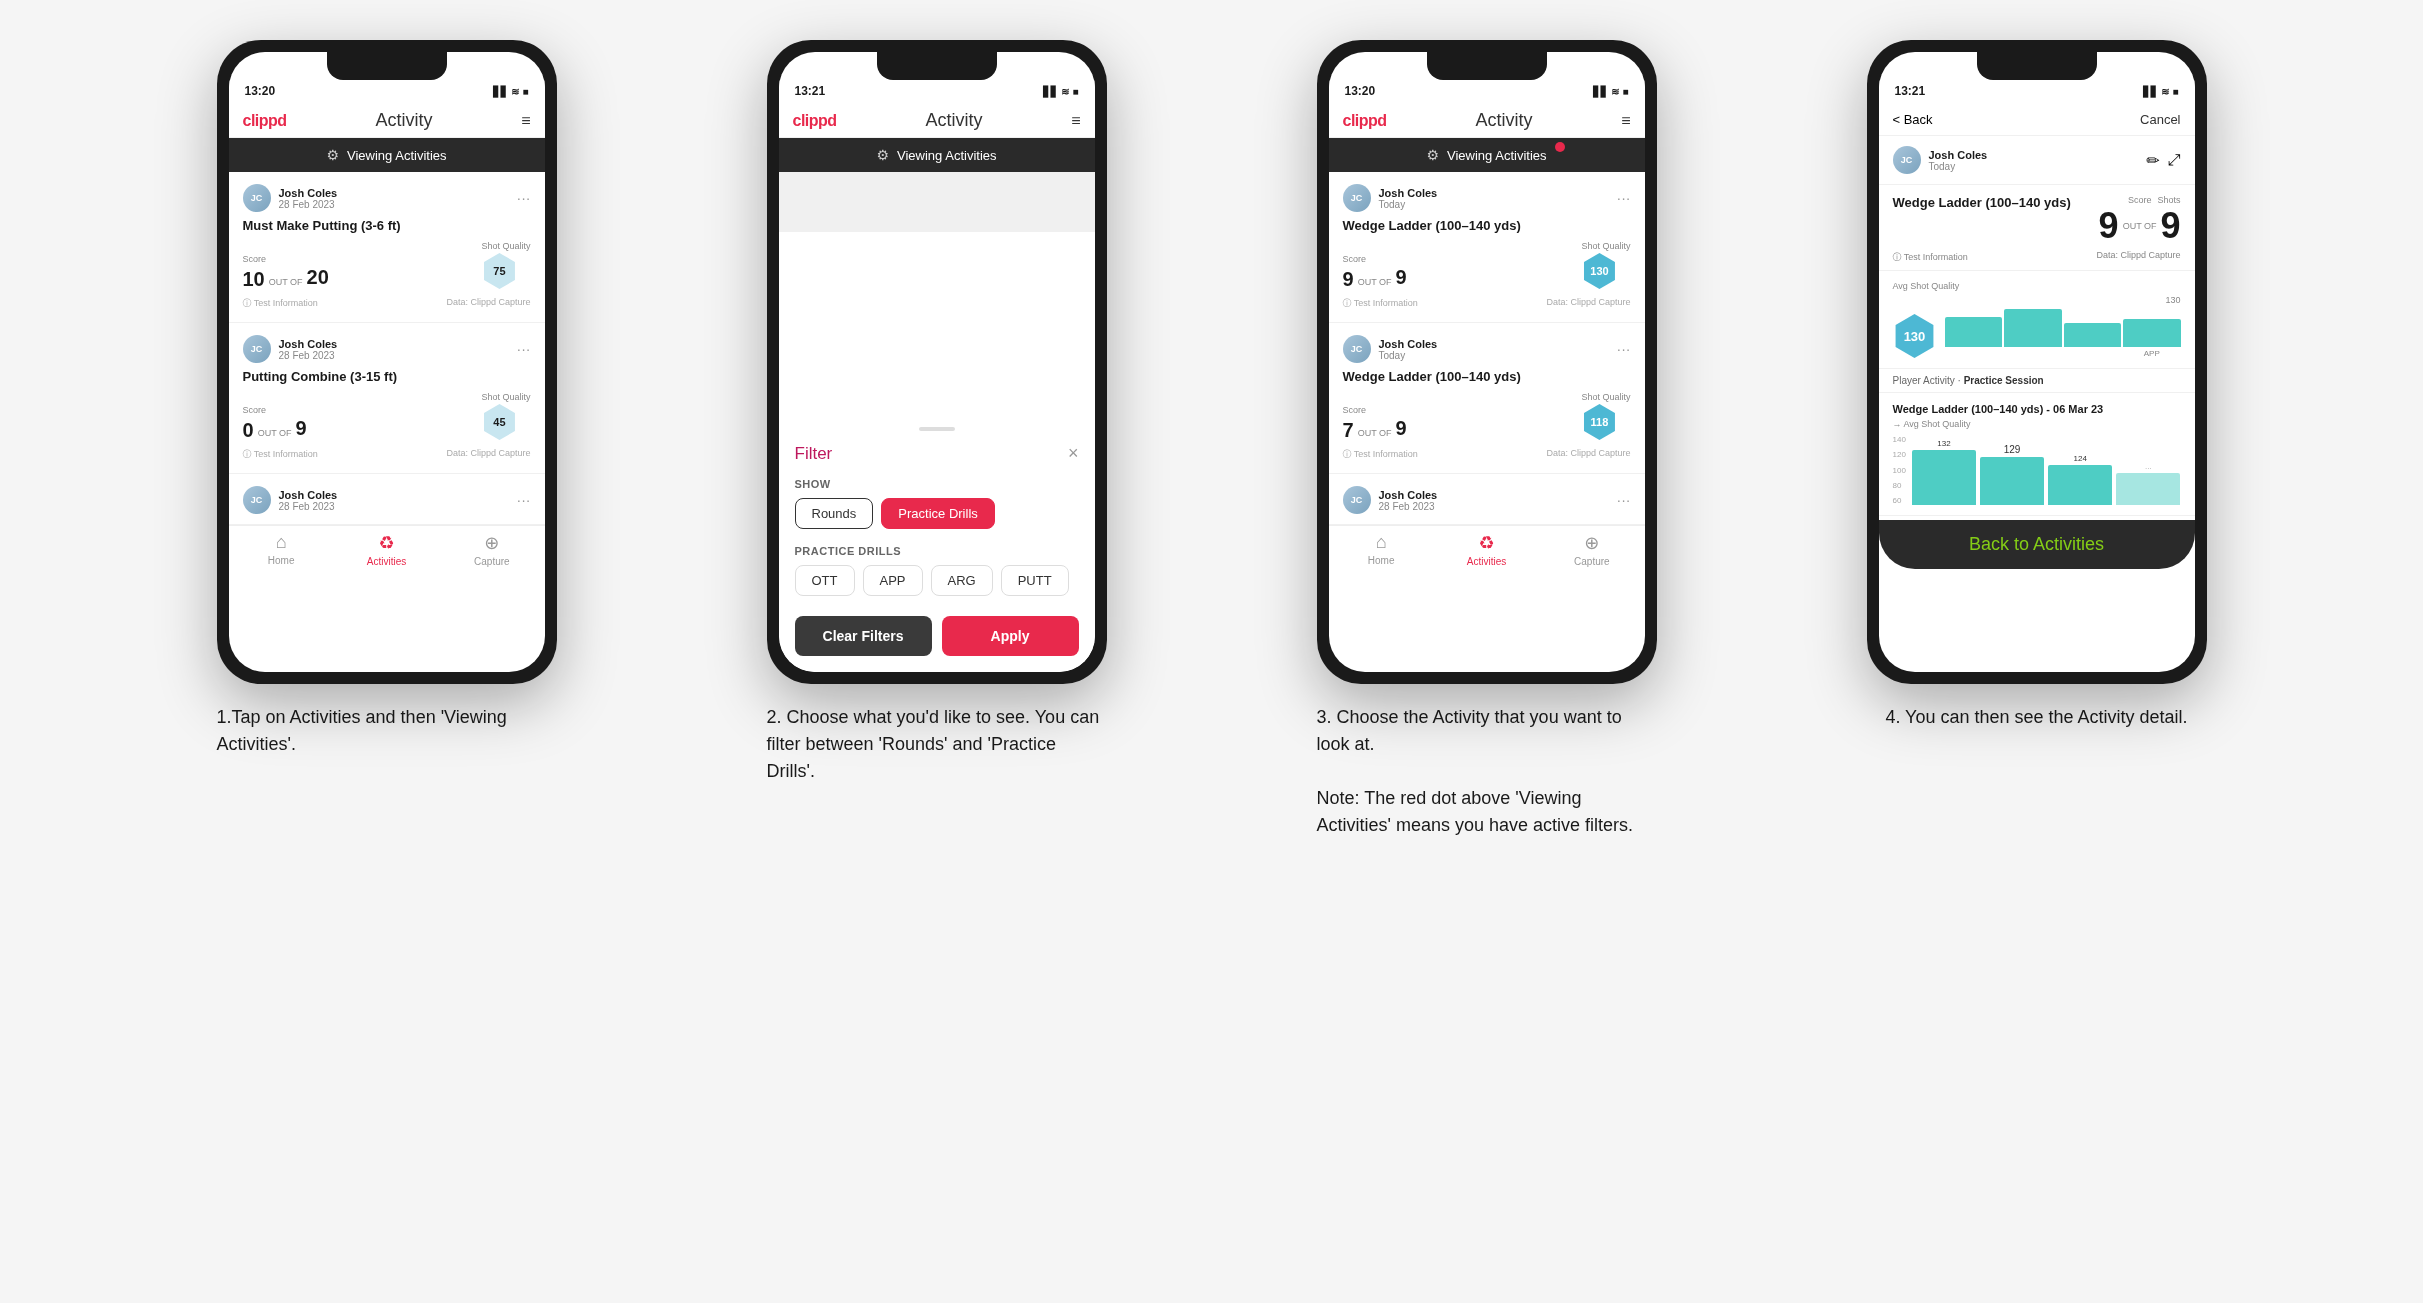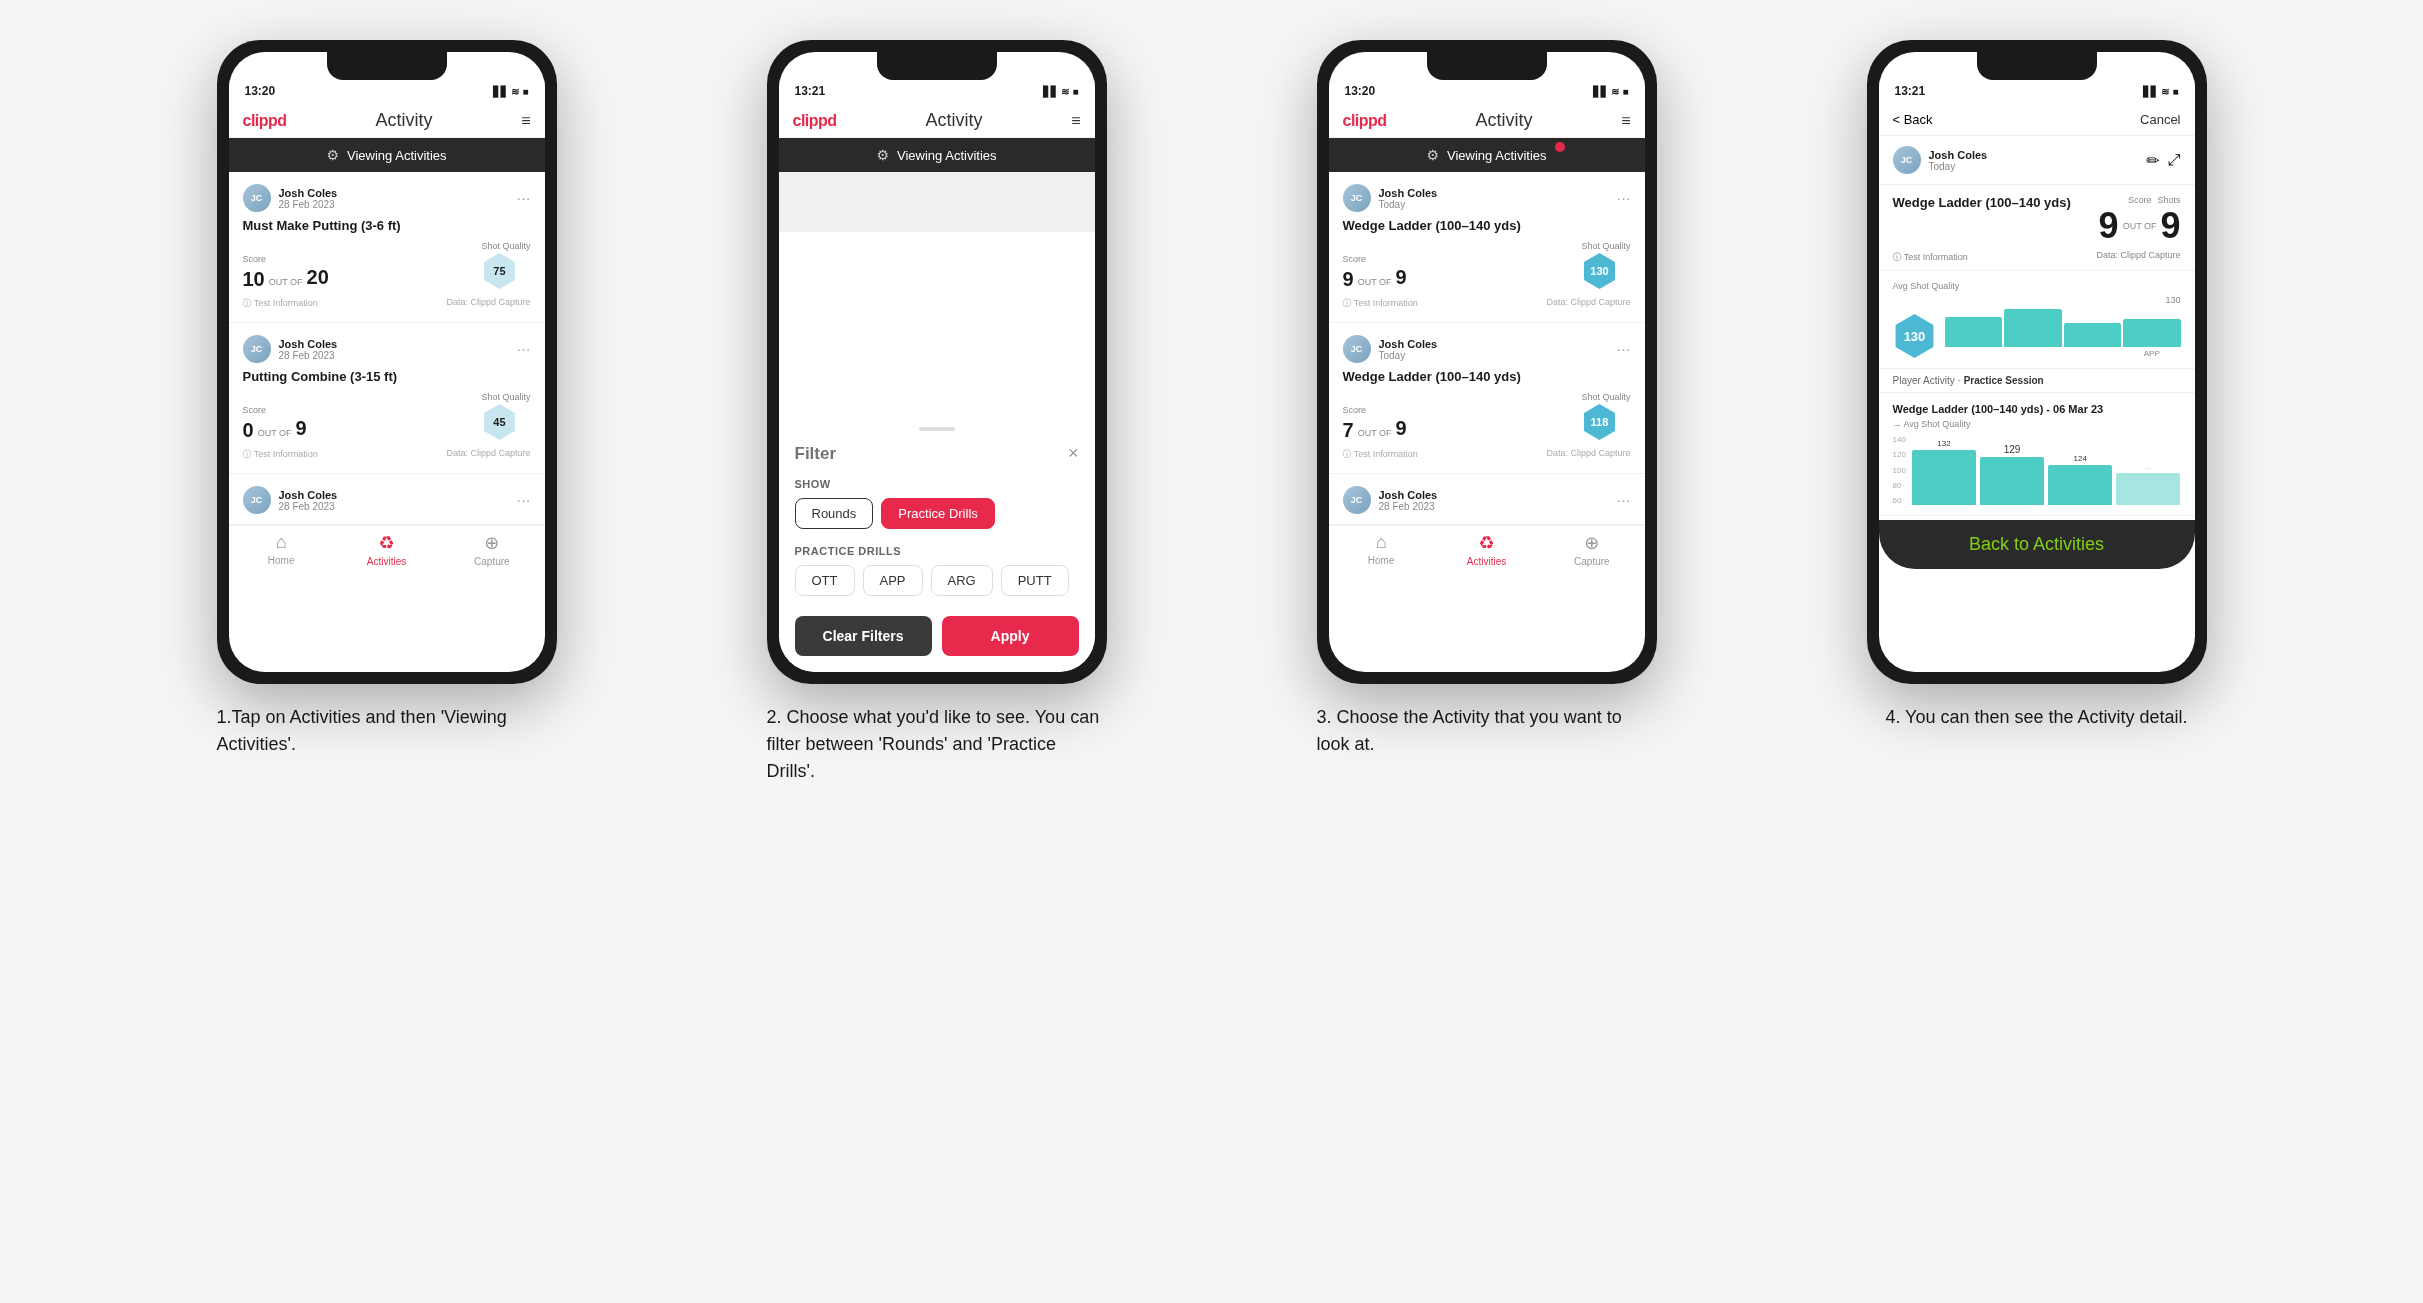--- a/index.html
+++ b/index.html
@@ -245,21 +245,21 @@
       background: #ddd;
       border-radius: 2px;
       margin: 0 auto 12px;
     }
     .modal-header {
       display: flex;
       justify-content: space-between;
       align-items: center;
       margin-bottom: 14px;
     }
-    .modal-title { font-size: 17px; font-weight: 700; color: #737373; }
+    .modal-title { font-size: 17px; font-weight: 400; color: #be185d; }
     .modal-close { font-size: 18px; color: #999; }
     .filter-section-label {
       font-size: 11px;
       font-weight: 600;
       color: #666;
       margin-bottom: 8px;
       text-transform: uppercase;
       letter-spacing: 0.5px;
     }
     .filter-pills {
@@ -662,20 +662,21 @@
           <div class="nav-item">
             <span class="nav-icon">⊕</span>
             <span>Capture</span>
           </div>
         </div>
       </div>
     </div>
     <div class="caption">
       <span>3. Choose the Activity that you want to look at.</span>
       <br><br>
+      <span>Note: The red dot above 'Viewing Activities' means you have active filters.</span>
     </div>
   </div>
 
   <div class="phone-column">
     <div class="phone">
       <div class="phone-screen">
         <div class="phone-notch"></div>
         <div class="status-bar">
           <span class="status-time">13:21</span>
           <span class="status-icons">▋▋ ≋ ■</span>

